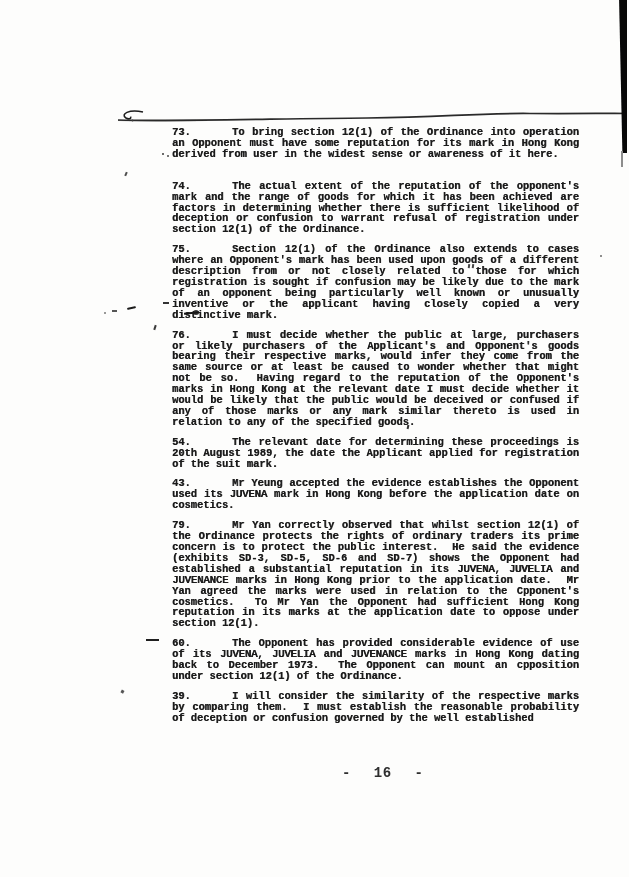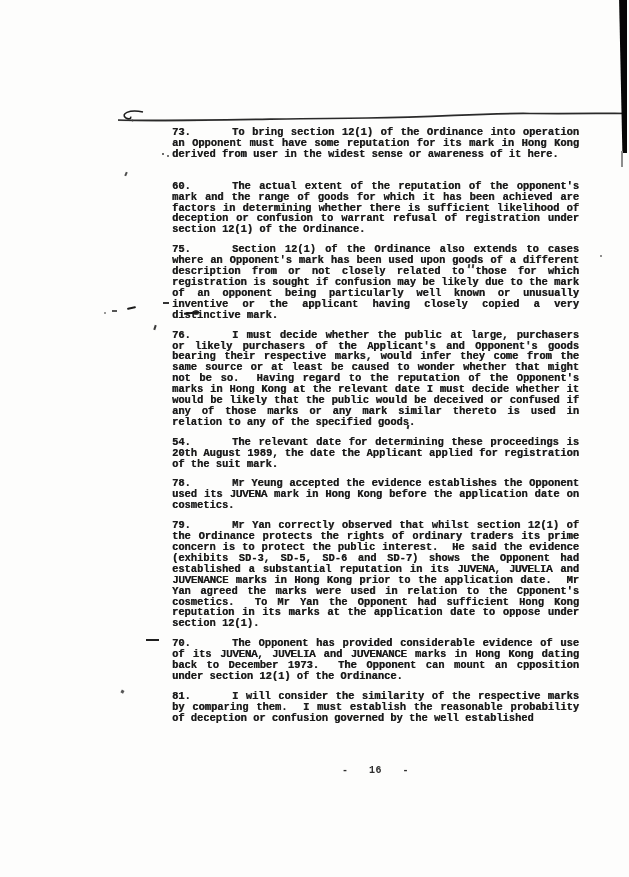--- a/index.html
+++ b/index.html
@@ -11,21 +11,21 @@
   .textblock { position:absolute; left:172px; top:127px; width:407px; color:var(--ink);
                font-size:10.4px; line-height:10.9px; font-weight:700;
                text-shadow:0.4px 0 0 rgba(26,26,26,0.75); }
   .para { margin:0 0 9px 0; text-align:justify; }
   #paras .para:first-child { margin-bottom:21px; }
   .pnum { display:inline-block; width:60px; }
   .ptext strong { font-weight:400;
                   text-shadow:0.8px 0 0 var(--ink), 0.3px 0.4px 0 var(--ink); }
 
   
-  .pagenum { position:absolute; left:342px; top:765px; font-size:10px; font-weight:700;
+  .pagenum { position:absolute; left:342px; top:765px; font-size:14px; font-weight:700;
              color:#2e2e2e; word-spacing:14px; letter-spacing:0.5px; }
 
   
   .art { position:absolute; pointer-events:none; }
   .topline-svg { left:112px; top:108px; }
   .curl-svg { left:117px; top:108px; }
   .right-streak { left:616px; top:0; width:11px; height:153px; background:#070707;
                   clip-path:polygon(28% 0, 100% 0, 100% 100%, 58% 100%); }
   .right-streak-tail { left:621px; top:151px; width:2px; height:16px; background:#8d8d8d; }
   .dot-derived-1 { left:162px; top:153px; width:2px; height:2px; background:#3a3a3a; border-radius:50%; }
@@ -74,32 +74,32 @@
   <div class="art tick-76"></div>
   <div class="art comma-goods"></div>
   <div class="art dot-right-margin"></div>
   <div class="art dash-80"></div>
   <div class="art dot-81"></div>
 
   <main class="textblock">
     <div id="paras">
     <p class="para"><span class="pnum">73.</span><span class="ptext">To bring section 12(1) of the Ordinance into operation an Opponent must have some reputation for its mark in Hong Kong derived from user in the widest sense or awareness of it here.</span></p>
 
-    <p class="para"><span class="pnum">60.</span><span class="ptext">The actual extent of the reputation of the opponent's mark and the range of goods for which it has been achieved are factors in determining whether there is sufficient likelihood of deception or confusion to warrant refusal of registration under section 12(1) of the Ordinance.</span></p>
+    <p class="para"><span class="pnum">74.</span><span class="ptext">The actual extent of the reputation of the opponent's mark and the range of goods for which it has been achieved are factors in determining whether there is sufficient likelihood of deception or confusion to warrant refusal of registration under section 12(1) of the Ordinance.</span></p>
 
     <p class="para"><span class="pnum">75.</span><span class="ptext">Section 12(1) of the Ordinance also extends to cases where an Opponent's mark has been used upon goods of a different description from or not closely related to those for which registration is sought if confusion may be likely due to the mark of an opponent being particularly well known or unusually inventive or the applicant having closely copied a very distinctive mark.</span></p>
 
     <p class="para"><span class="pnum">76.</span><span class="ptext">I must decide whether the public at large, purchasers or likely purchasers of the Applicant's and Opponent's goods bearing their respective marks, would infer they come from the same source or at least be caused to wonder whether that might not be so.&nbsp; Having regard to the reputation of the Opponent's marks in Hong Kong at the relevant date I must decide whether it would be likely that the public would be deceived or confused if any of those marks or any mark similar thereto is used in relation to any of the specified goods.</span></p>
 
     <p class="para"><span class="pnum">54.</span><span class="ptext">The relevant date for determining these proceedings is 20th August 1989, the date the Applicant applied for registration of the suit mark.</span></p>
 
-    <p class="para"><span class="pnum">78.</span><span class="ptext">Mr Yeung accepted the evidence establishes the Opponent used its <strong>JUVENA</strong> mark in Hong Kong before the application date on cosmetics.</span></p>
+    <p class="para"><span class="pnum">43.</span><span class="ptext">Mr Yeung accepted the evidence establishes the Opponent used its <strong>JUVENA</strong> mark in Hong Kong before the application date on cosmetics.</span></p>
 
     <p class="para"><span class="pnum">79.</span><span class="ptext">Mr Yan correctly observed that whilst section 12(1) of the Ordinance protects the rights of ordinary traders its prime concern is to protect the public interest.&nbsp; He said the evidence (exhibits SD-3, SD-5, SD-6 and SD-7) shows the Opponent had established a substantial reputation in its <strong>JUVENA</strong>, <strong>JUVELIA</strong> and <strong>JUVENANCE</strong> marks in Hong Kong prior to the application date.&nbsp; Mr Yan agreed the marks were used in relation to the Cpponent's cosmetics.&nbsp; To Mr Yan the Opponent had sufficient Hong Kong reputation in its marks at the application date to oppose under section 12(1).</span></p>
 
-    <p class="para"><span class="pnum">70.</span><span class="ptext">The Opponent has provided considerable evidence of use of its <strong>JUVENA</strong>, <strong>JUVELIA</strong> and <strong>JUVENANCE</strong> marks in Hong Kong dating back to December 1973.&nbsp; The Opponent can mount an cpposition under section 12(1) of the Ordinance.</span></p>
+    <p class="para"><span class="pnum">60.</span><span class="ptext">The Opponent has provided considerable evidence of use of its <strong>JUVENA</strong>, <strong>JUVELIA</strong> and <strong>JUVENANCE</strong> marks in Hong Kong dating back to December 1973.&nbsp; The Opponent can mount an cpposition under section 12(1) of the Ordinance.</span></p>
 
-    <p class="para"><span class="pnum">81.</span><span class="ptext">I will consider the similarity of the respective marks by comparing them.&nbsp; I must establish the reasonable probability of deception or confusion governed by the well established</span></p>
+    <p class="para"><span class="pnum">39.</span><span class="ptext">I will consider the similarity of the respective marks by comparing them.&nbsp; I must establish the reasonable probability of deception or confusion governed by the well established</span></p>
   </div>
   </main>
 
   <footer class="pagenum">- 16 -</footer>
 </div>
 
 </body></html>

